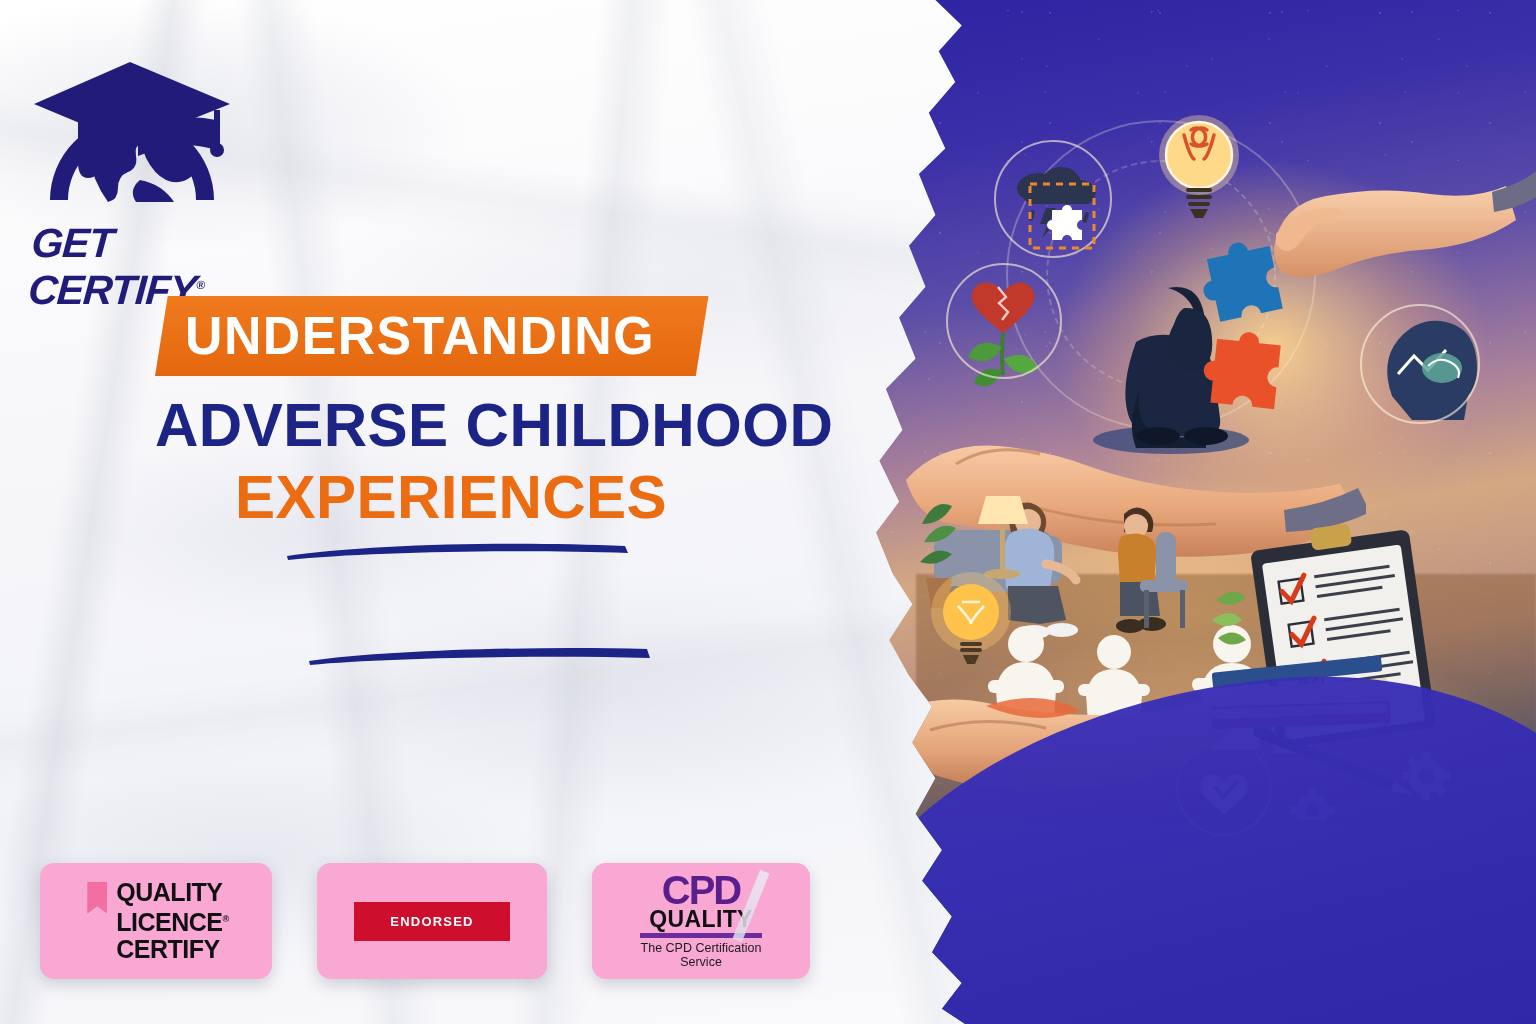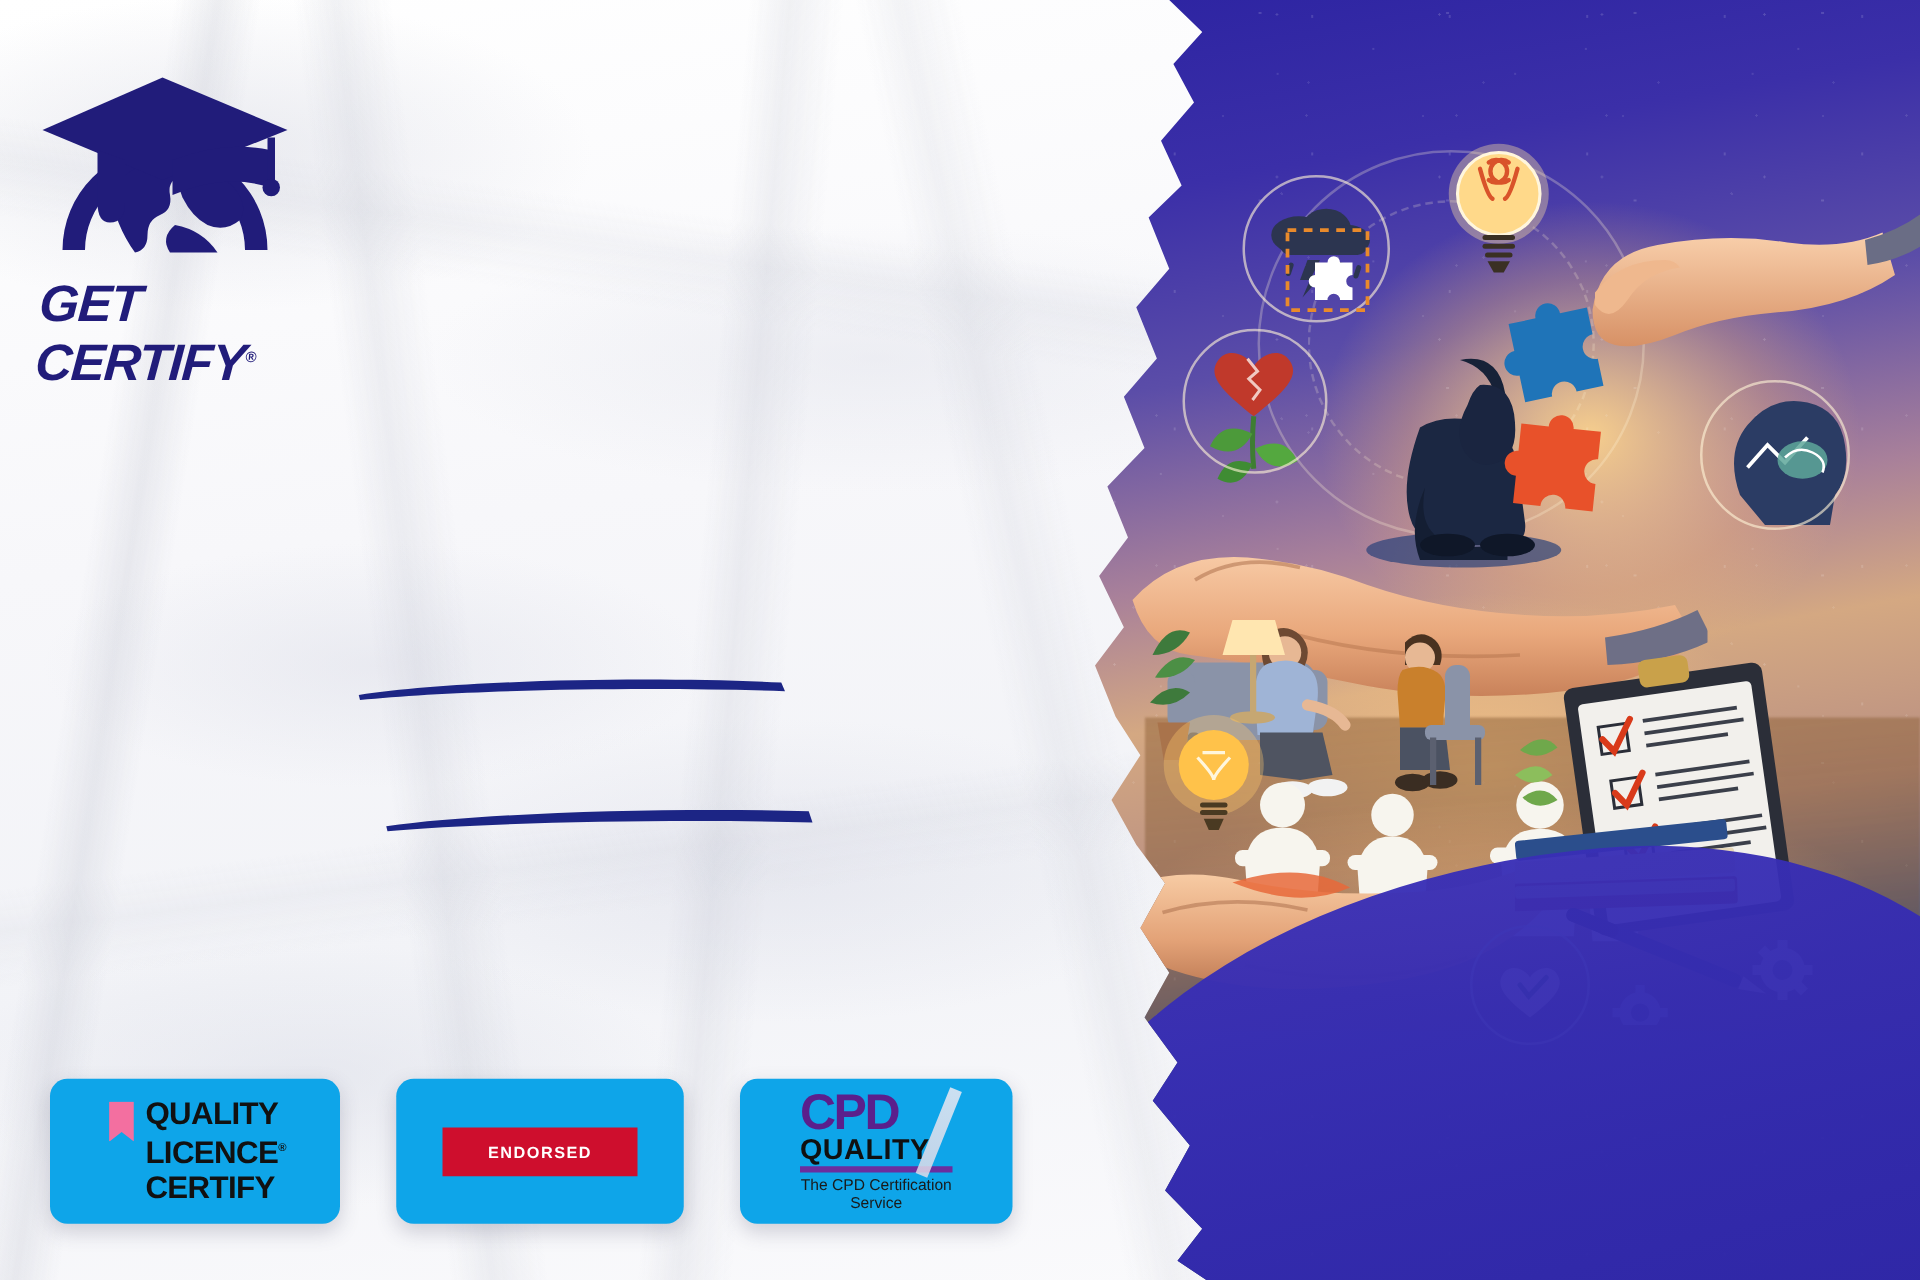--- a/index.html
+++ b/index.html
@@ -94,21 +94,21 @@
   }
 
   .pw { position:absolute; } 
 
   
   .ring{ position:absolute; border:2px solid rgba(255,244,214,.62); border-radius:50%; }
 
   
   .badges{ position:absolute; left:40px; bottom:45px; display:flex; gap:45px; align-items:flex-end; }
   .badge-card{
-    background:#0ea5e9; border-radius:14px;
+    background:#f9a8d4; border-radius:14px;
     box-shadow:0 6px 16px rgba(60,60,90,.22);
     display:flex; align-items:center; justify-content:center;
   }
   .badge-1{ width:232px; height:116px; }
   .badge-2{ width:230px; height:116px; }
   .badge-3{ width:218px; height:116px; }
 
   
   .qls{ display:flex; align-items:flex-start; gap:9px; padding-left:4px;}
   .qls-ribbon{ width:20px; height:32px; background:#F36FA0;
@@ -122,21 +122,21 @@
   .ioh{ display:flex; flex-direction:column; align-items:center; gap:3px; }
   .ioh-row{ display:flex; align-items:center; gap:4px; }
   .ioh-crest{ width:46px; height:58px; position:relative; }
   .ioh-words{ display:flex; flex-direction:column; line-height:1; }
   .ioh-inst{ font-size:22px; font-weight:600; color:#26323f; letter-spacing:-.3px; }
   .ioh-hosp{ font-size:25px; font-weight:700; color:#13387a; letter-spacing:-.6px; margin-top:1px;}
   .ioh-end{ background:#CE0E2D; color:#fff; font-size:13px; font-weight:700;
     letter-spacing:1.2px; padding:12px 36px; }
 
   
-  .cpd{ display:flex; flex-direction:column; position:relative; }
+  .cpd{ display:flex; flex-direction:column; align-items:center; position:relative; }
   .cpd-main{ font-size:40px; font-weight:800; color:#5B1F8C; letter-spacing:-2px; line-height:34px;}
   .cpd-member{ font-size:23px; font-weight:800; color:#101010; letter-spacing:.4px; line-height:24px;}
   .cpd-rule{ width:122px; height:5px; background:#6B2D9E; margin:2px 0 3px;}
   .cpd-sub{ font-size:12.5px; color:#1a1a1a; text-align:center; line-height:14px;}
   .cpd-slash{ position:absolute; right:6px; top:-4px; width:10px; height:74px;
     background:linear-gradient(#eceaf3,#dedbe8); transform:rotate(22deg); opacity:.85; }
 
   
   .title-wrap{ position:absolute; left:155px; top:296px; width:760px; }
   .banner{
@@ -498,20 +498,27 @@
 
         <path d="M196 78 l6 0 l0 34 l-6 0Z"></path>
         <circle cx="199" cy="118" r="7"></circle>
       </g>
     </svg>
     <div class="logo-name">
       <span>GET CERTIFY</span><sup>®</sup>
     </div>
   </div>
 
+  <div class="title-wrap">
+    <div class="banner">
+      <span>UNDERSTANDING</span>
+    </div>
+    <span class="line2">ADVERSE CHILDHOOD</span>
+    <span class="line3">EXPERIENCES</span>
+  </div>
 
   <div class="stroke-box">
     <svg class="stroke" style="top:0;" viewBox="0 0 345 22">
       <path d="M2 16 C80 4, 230 1, 340 6 L343 13 C230 9, 80 12, 3 20 Z" fill="#1C2585"></path>
     </svg>
     <svg class="stroke" style="top:104px;left:22px;" viewBox="0 0 345 22">
       <path d="M2 17 C80 6, 230 2, 340 5 L343 14 C230 11, 80 14, 3 21 Z" fill="#1C2585"></path>
     </svg>
   </div>
 

